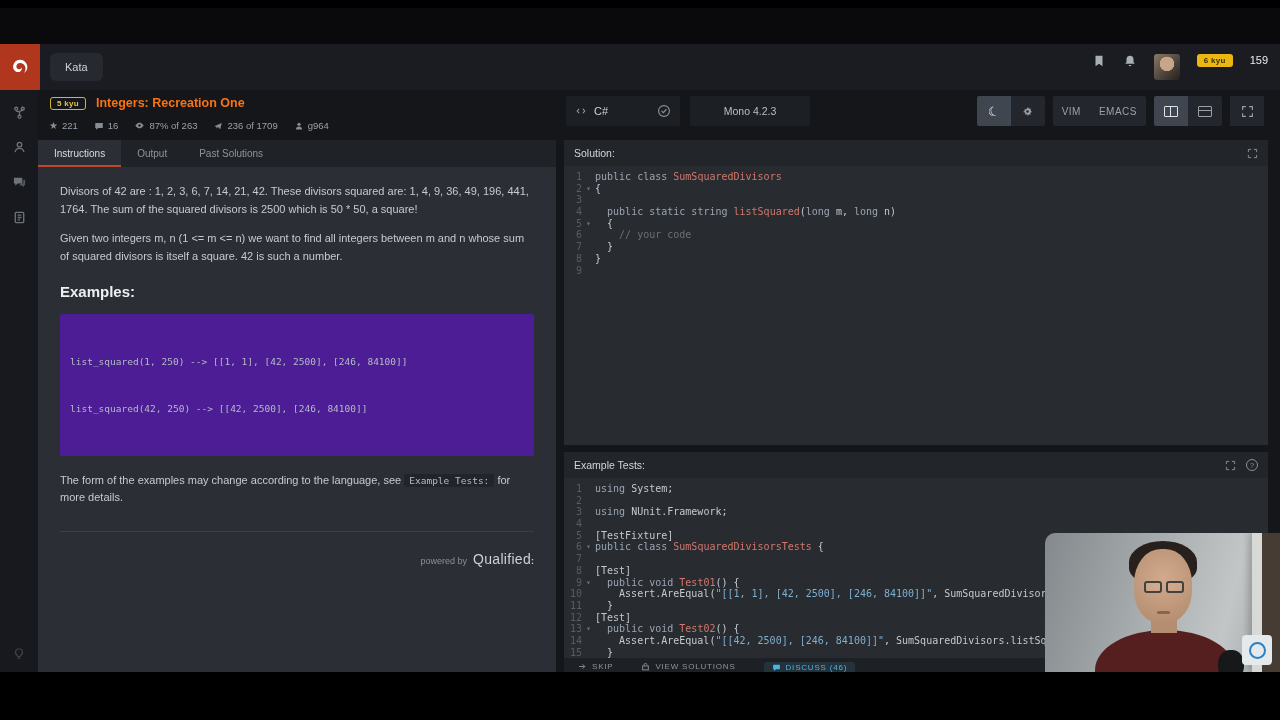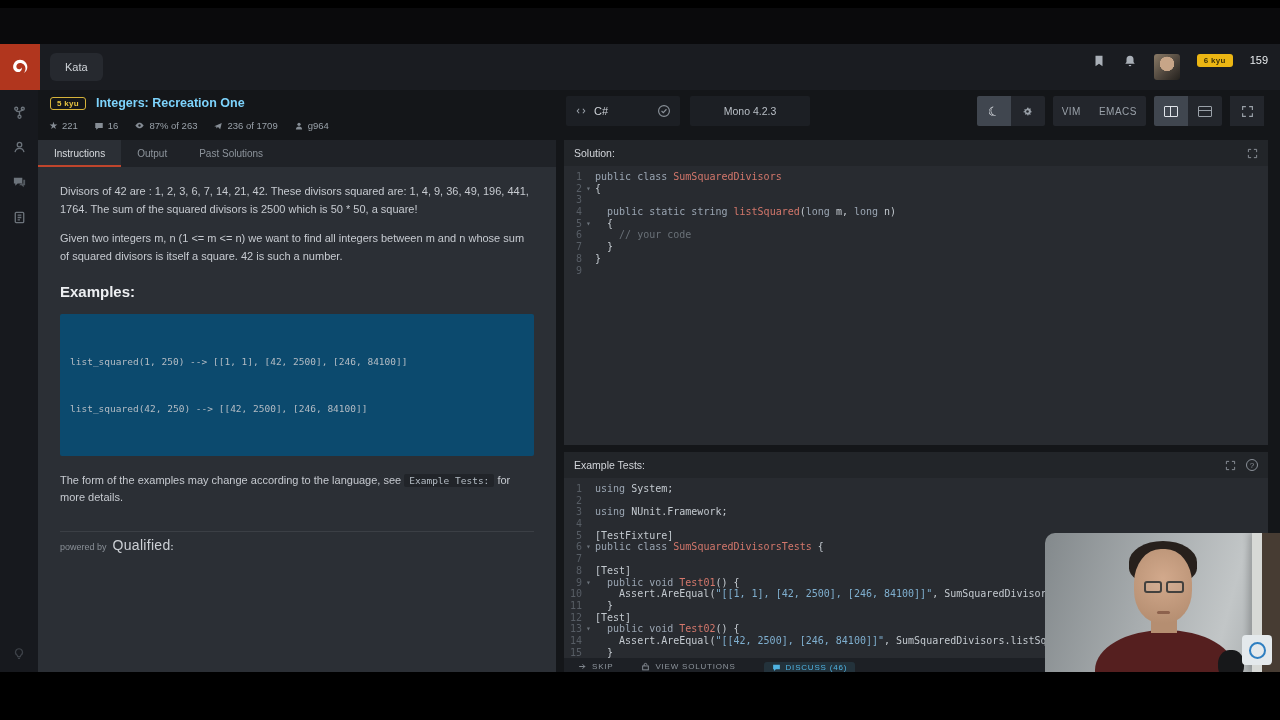--- a/index.html
+++ b/index.html
@@ -22,21 +22,21 @@
   .honor{font-size:11px;color:#e8ebee}
 
   
   .sidebar{position:absolute;left:0;top:82px;bottom:0;width:38px;background:#17191e;display:flex;flex-direction:column;align-items:center;padding:14px 0 0;gap:19px;z-index:2}
   .sb-icon{width:16px;height:16px;color:#6c737b;cursor:pointer;display:flex;align-items:center;justify-content:center}
   .sb-bulb{margin-top:auto;margin-bottom:10px;opacity:.45}
 
   
   .kata-head{position:absolute;left:50px;top:88px;display:flex;align-items:flex-end;gap:10px;z-index:1}
   .rank-badge{border:1px solid #d6b33a;color:#e6c341;font-size:8px;font-weight:bold;padding:1px 6px;border-radius:3px;letter-spacing:.3px}
-  .kata-title{font-size:12.5px;font-weight:bold;color:#7dd3fc}
+  .kata-title{font-size:12.5px;font-weight:bold;color:#f97316}
   .kata-stats{position:absolute;left:49px;top:112px;display:flex;align-items:center;gap:16px;color:#99a1a9;font-size:9.5px}
   .stat{display:flex;align-items:center;gap:4px}
   .stat .ic{color:#868d95;display:flex}
   .star-ch{font-size:10px;line-height:10px}
 
   .lang-select{position:absolute;left:566px;top:88px;width:114px;height:30px;background:#1c1f24;border-radius:2px;display:flex;align-items:center;gap:7px;padding:0 9px;color:#cfd3d8;font-size:11px;cursor:pointer}
   .lang-select .grow{flex:1}
   .runtime{position:absolute;left:690px;top:88px;width:120px;height:30px;background:#1c1f24;border-radius:2px;display:flex;align-items:center;justify-content:center;color:#b9bfc6;font-size:10.5px}
 
   .editor-toolbar{position:absolute;right:16px;top:88px;display:flex;gap:8px;align-items:center}
@@ -49,26 +49,26 @@
   .lay.rows{background:linear-gradient(currentColor,currentColor) center/100% 1.4px no-repeat}
 
   
   .ins-panel{position:absolute;left:38px;top:132px;width:518px;height:532px;background:#2b2f35;z-index:1}
   .tabbar{height:27px;background:#1f2227;display:flex}
   .tab{padding:0 16px;display:flex;align-items:center;font-size:10px;color:#8d949c;cursor:pointer}
   .tab.active{background:#2b2f35;color:#d9dce0;box-shadow:inset 0 -2px 0 #c0452c}
   .ins-body{position:absolute;left:0;right:0;top:27px;bottom:0;padding:16px 22px;overflow:hidden;color:#c6cad0;font-size:11px;line-height:1.6}
   .ins-body p{margin-bottom:12px}
   .examples-h{margin:15px 0 10px;font-size:15px;font-weight:bold;color:#edeff2}
-  .codeblock{background:#0c4a6e;border-radius:2px;padding:8px 10px;font-family:"DejaVu Sans Mono",monospace;font-size:9.5px;line-height:1.65;color:#b4bcc4;white-space:pre}
+  .codeblock{background:#4c1d95;border-radius:2px;padding:8px 10px;font-family:"DejaVu Sans Mono",monospace;font-size:9.5px;line-height:1.65;color:#b4bcc4;white-space:pre}
   .note{margin-top:16px}
   .chip{font-family:"DejaVu Sans Mono",monospace;font-size:9.5px;background:#212429;padding:1px 5px;border-radius:2px;color:#b4bcc4}
   .tags{margin-top:26px;display:flex;align-items:center;gap:20px;color:#99a0a8;font-size:8px;letter-spacing:1.5px}
   .divider{margin-top:24px;border-top:1px solid #3b3f45}
-  .powered{margin-top:2px;text-align:left;color:#8a9097;font-size:9px}
+  .powered{margin-top:16px;text-align:right;color:#8a9097;font-size:9px}
   .brand{font-size:14px;color:#ccd0d5;margin-left:6px;letter-spacing:.3px;font-weight:500}
   .q-mark{color:#ccd0d5;font-weight:bold}
 
   
   .panel{position:absolute;background:#282b30;z-index:1}
   #solution-panel{left:564px;top:132px;width:704px;height:305px}
   #tests-panel{left:564px;top:444px;width:704px;height:208px}
   .panel-header{height:26px;background:#222529;display:flex;align-items:center;padding:0 10px;color:#d2d5da;font-size:10.5px}
   .ph-icons{margin-left:auto;display:flex;gap:10px;align-items:center;color:#8a9098}
   .help{width:12px;height:12px;border:1px solid #8a9098;border-radius:50%;font-size:8px;display:flex;align-items:center;justify-content:center;color:#8a9098;cursor:pointer}

